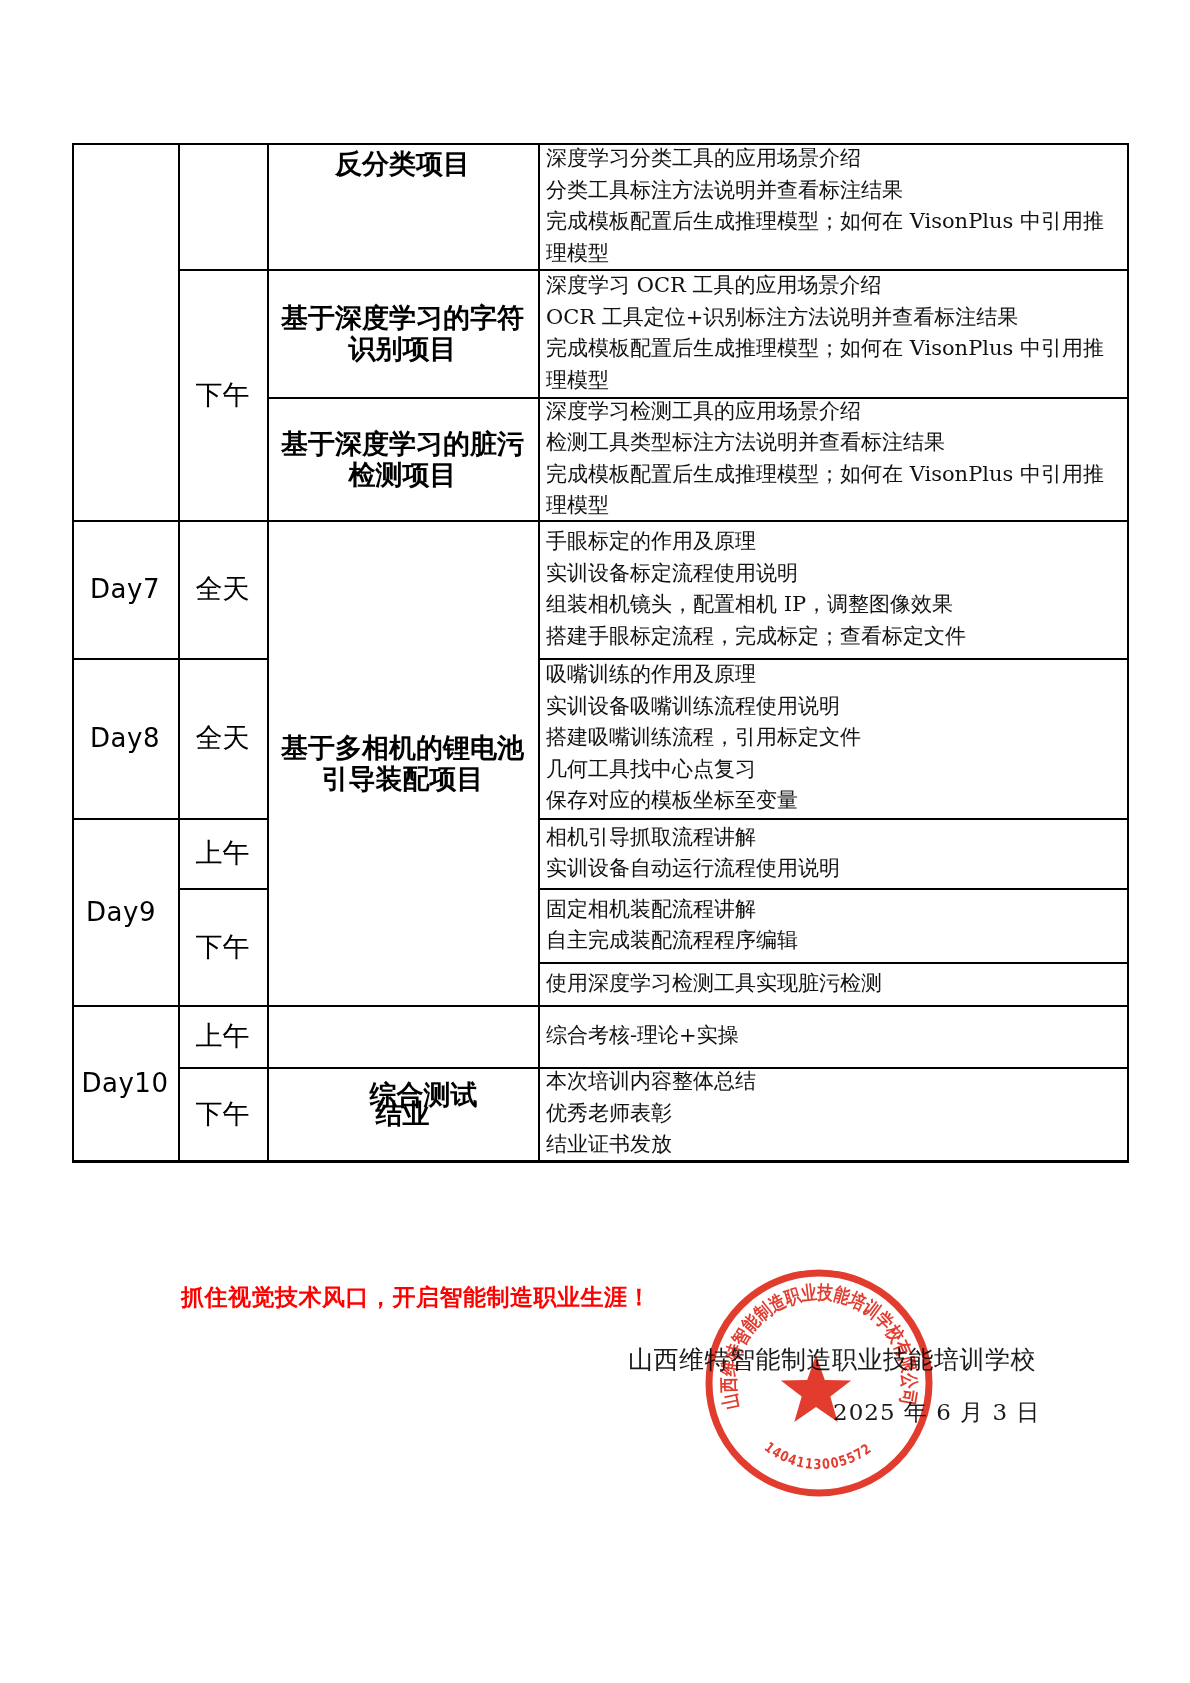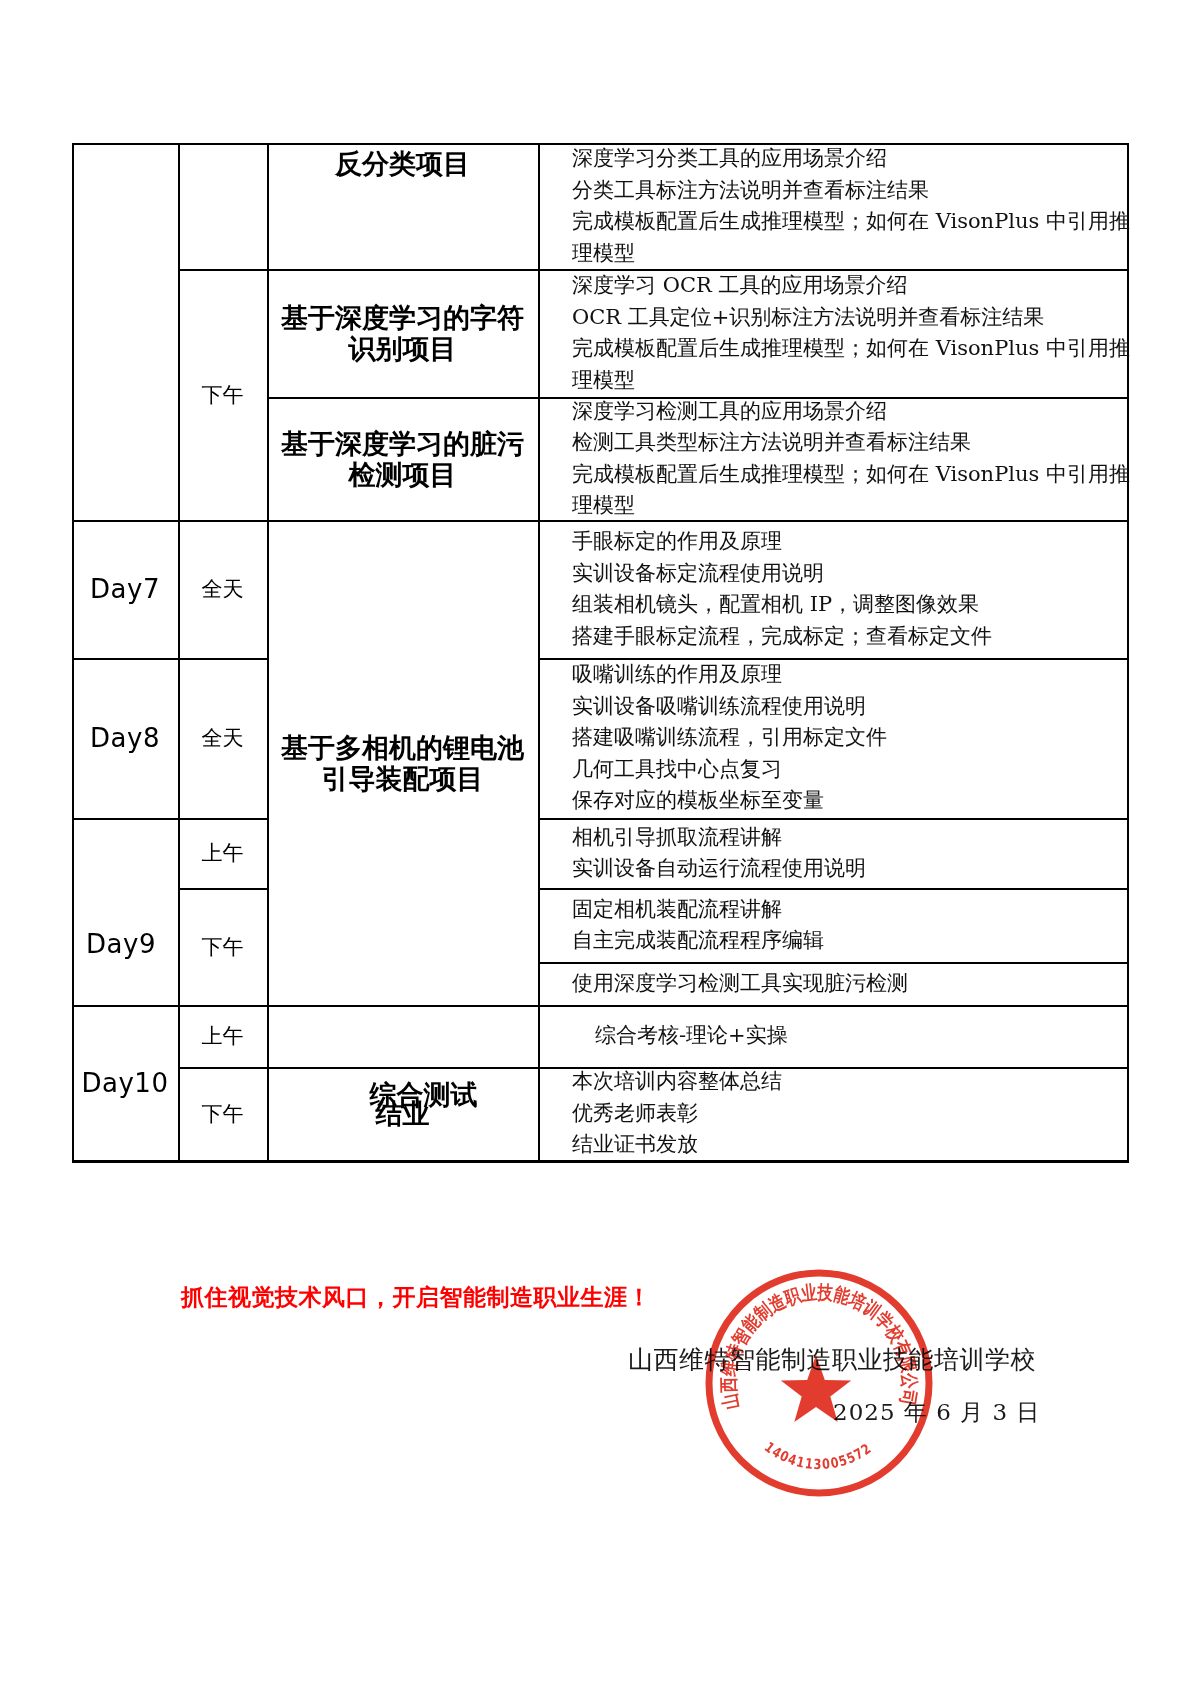--- a/index.html
+++ b/index.html
@@ -13,33 +13,32 @@
   .vline { position:absolute; width:2px; background:#000; }
   .thick { height:3px; }
   
   .cell { position:absolute; display:flex; flex-direction:column; justify-content:center; box-sizing:border-box; }
   .day-cell {
     align-items:center; font-family:"DejaVu Sans","Liberation Sans",sans-serif;
     font-size:26px; letter-spacing:0.5px; color:#000;border-radius:31px;
   }
   .time-cell {
     align-items:center; font-family:"DejaVu Sans","Liberation Sans",sans-serif;
-    font-size:21px; color:#000;border-radius:12px;
+    font-size:27px; color:#000;border-radius:12px;
   }
   .project-cell {
     align-items:center; text-align:center; font-weight:bold; font-size:27px;
     line-height:31px; padding:0 8px; color:#000;
     font-family:"DejaVu Serif","Liberation Serif",serif;
   }
   .project-top { justify-content:flex-start; padding-top:5px; }
   .content-cell {
     justify-content:center; font-size:21px; line-height:31.5px;
     padding-left:6px; padding-right:12px; color:#111;
     font-family:"DejaVu Serif","Liberation Serif",serif;
-    margin-left:26px;
   }
   .content-cell .line { width:100%; }
   
   .slogan {
     position:absolute; left:181px; top:1282px;
     font-size:23px; font-weight:bold; color:#ff0000; letter-spacing:0.5px;
     font-family:"DejaVu Serif","Liberation Serif",serif;
   }
   .company {
     position:absolute; left:628px; top:1343px;
@@ -79,21 +78,21 @@
     <div class="hline" style="left:178px; top:888px;  width:91px;"></div>
     <div class="hline" style="left:538px; top:888px;  width:591px;"></div>
     <div class="hline" style="left:538px; top:962px;  width:591px;"></div>
     <div class="hline" style="left:72px;  top:1005px; width:1057px;"></div>
     <div class="hline" style="left:178px; top:1067px; width:951px;"></div>
     <div class="hline thick" style="left:72px; top:1160px; width:1057px;"></div>
   </div>
 
   <div class="cell day-cell" style="left:72px;top:520px;width:106px;height:138px;">Day7</div>
   <div class="cell day-cell" style="left:72px;top:658px;width:106px;height:160px;">Day8</div>
-  <div class="cell day-cell" style="left:72px;top:818px;width:98px;height:187px;margin-top:32px;">Day9</div>
+  <div class="cell day-cell" style="left:72px;top:818px;width:98px;height:187px;">Day9</div>
   <div class="cell day-cell" style="left:72px;top:1005px;width:106px;height:155px;">Day10</div>
 
   <div class="cell time-cell" style="left:178px;top:269px;width:89px;height:251px;">下午</div>
   <div class="cell time-cell" style="left:178px;top:520px;width:89px;height:138px;">全天</div>
   <div class="cell time-cell" style="left:178px;top:658px;width:89px;height:160px;">全天</div>
   <div class="cell time-cell" style="left:178px;top:818px;width:89px;height:70px;">上午</div>
   <div class="cell time-cell" style="left:178px;top:888px;width:89px;height:117px;">下午</div>
   <div class="cell time-cell" style="left:178px;top:1005px;width:89px;height:62px;">上午</div>
   <div class="cell time-cell" style="left:178px;top:1067px;width:89px;height:93px;">下午</div>
 
@@ -136,21 +135,21 @@
       <div class="line">相机引导抓取流程讲解</div>
       <div class="line">实训设备自动运行流程使用说明</div>
     </div>
   <div class="cell content-cell" style="left:540px;top:888px;width:587px;height:74px;">
       <div class="line">固定相机装配流程讲解</div>
       <div class="line">自主完成装配流程程序编辑</div>
     </div>
   <div class="cell content-cell" style="left:540px;top:962px;width:587px;height:43px;">
       <div class="line">使用深度学习检测工具实现脏污检测</div>
     </div>
-  <div class="cell content-cell" style="left:563px;top:1005px;width:587px;height:62px;">
+  <div class="cell content-cell" style="left:540px;top:1005px;width:587px;height:62px;">
       <div class="line">综合考核-理论+实操</div>
     </div>
   <div class="cell content-cell" style="left:540px;top:1067px;width:587px;height:93px;">
       <div class="line">本次培训内容整体总结</div>
       <div class="line">优秀老师表彰</div>
       <div class="line">结业证书发放</div>
     </div>
 
   <div class="slogan">抓住视觉技术风口，开启智能制造职业生涯！</div>
   <div class="company">山西维特智能制造职业技能培训学校</div>

